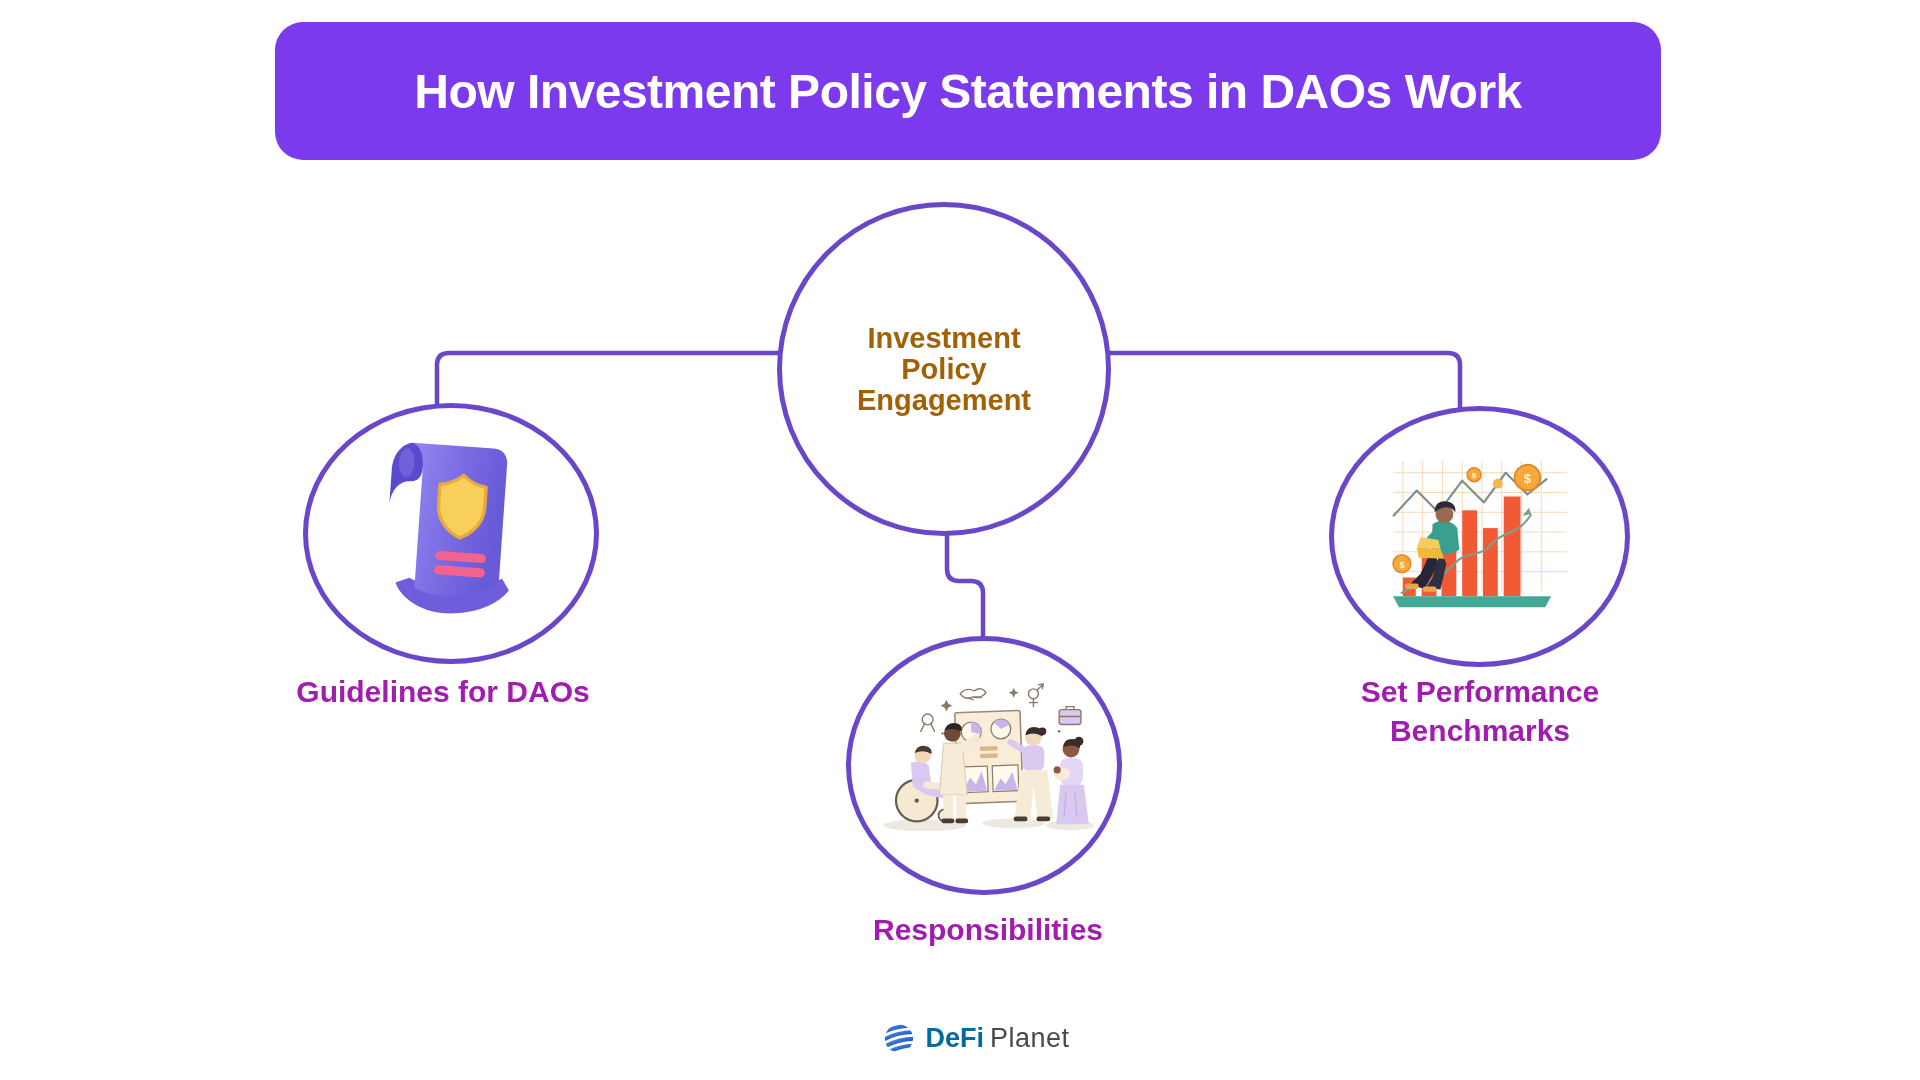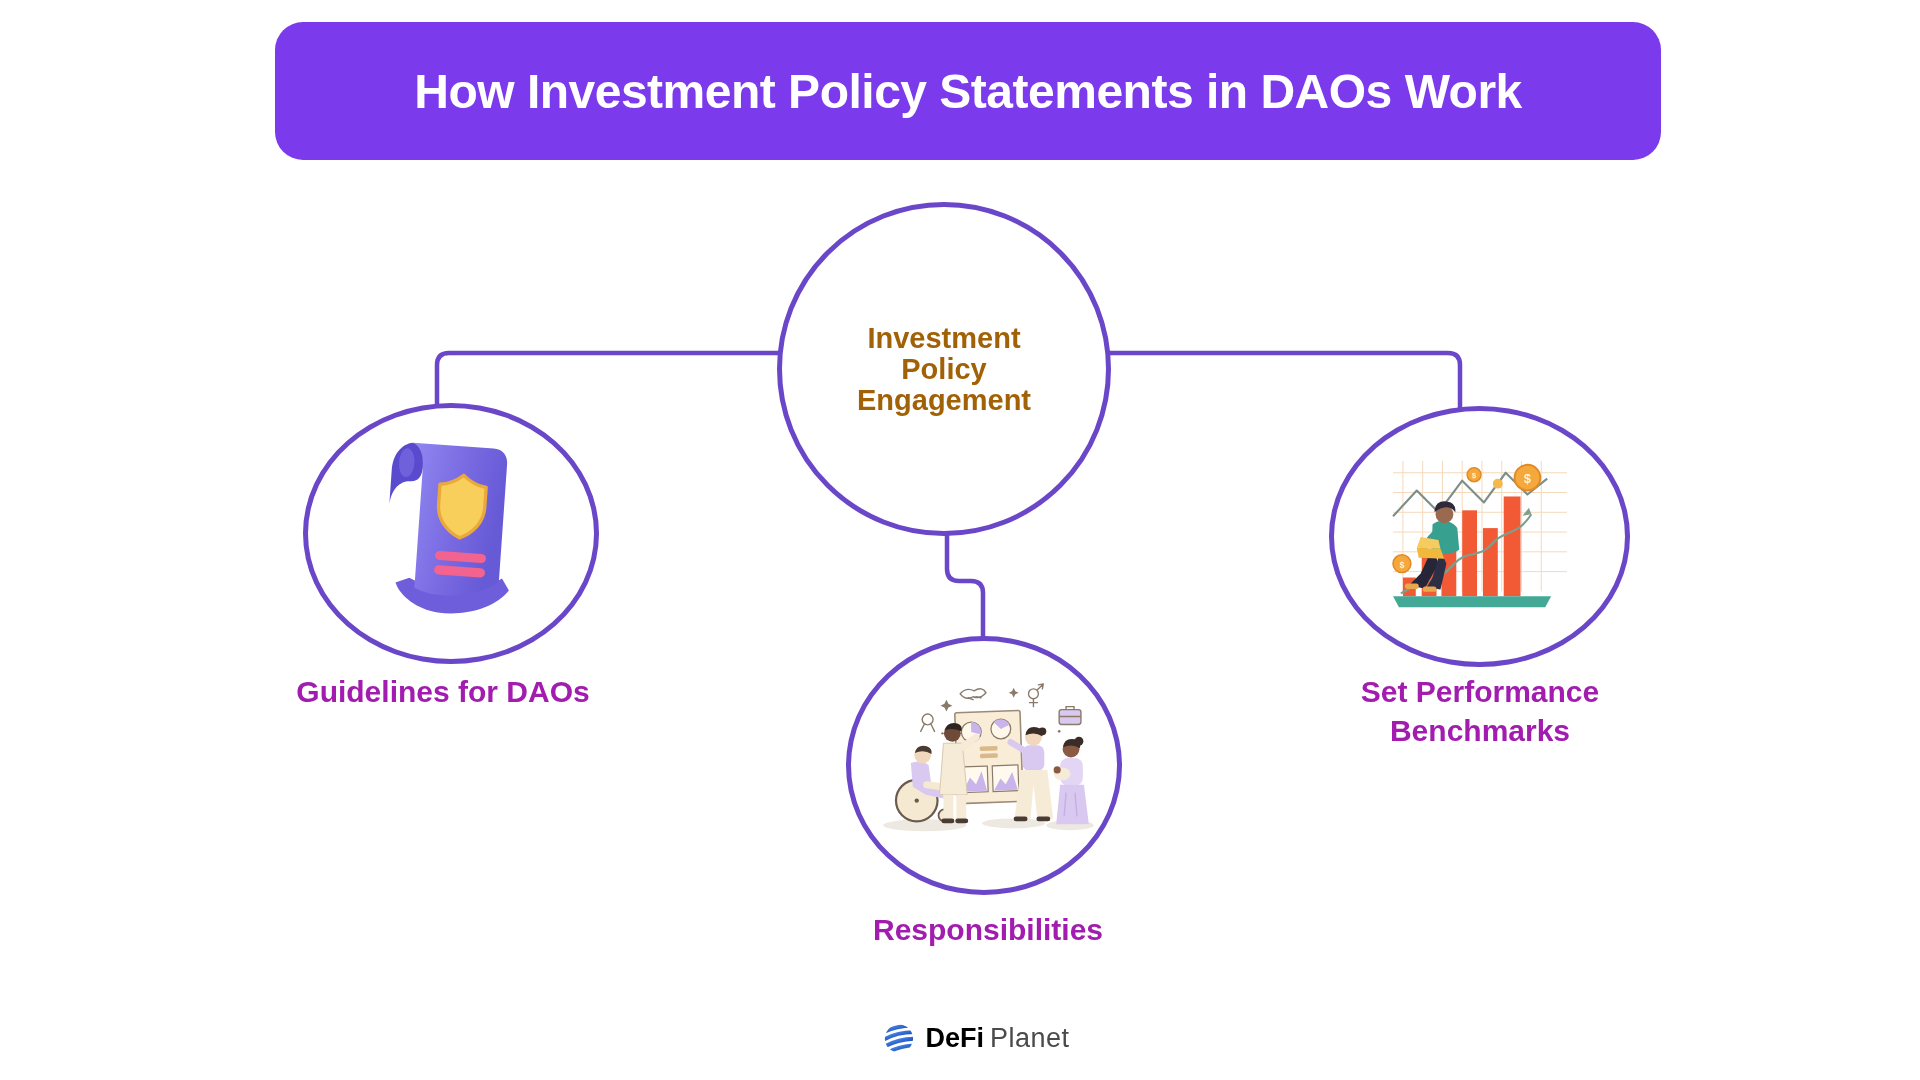--- a/index.html
+++ b/index.html
@@ -39,21 +39,21 @@
   .label-left{left:193px;top:672px;}
   .label-right{left:1230px;top:672px;}
   .label-bottom{left:738px;top:910px;}
   .node-label span{display:block;}
   
   .footer-logo{
     position:absolute;left:50%;top:1022px;transform:translateX(-50%);margin-left:16px;
     display:flex;align-items:center;gap:10px;z-index:2;
   }
   .footer-logo .brand{font-size:27px;color:#3A3A3A;display:flex;align-items:baseline;}
-  .footer-logo .brand b{font-weight:700;color:#000000;text-align:right;}
+  .footer-logo .brand b{font-weight:700;color:#0369a1;text-align:right;}
   .footer-logo .brand i{font-style:normal;font-weight:400;color:#4A4A4A;margin-left:6px;letter-spacing:.5px;}
 </style>
 </head>
 <body>
 
 <div id="canvas">
 
   <div class="banner">
     <h1>How Investment Policy Statements in DAOs Work</h1>
   </div>

